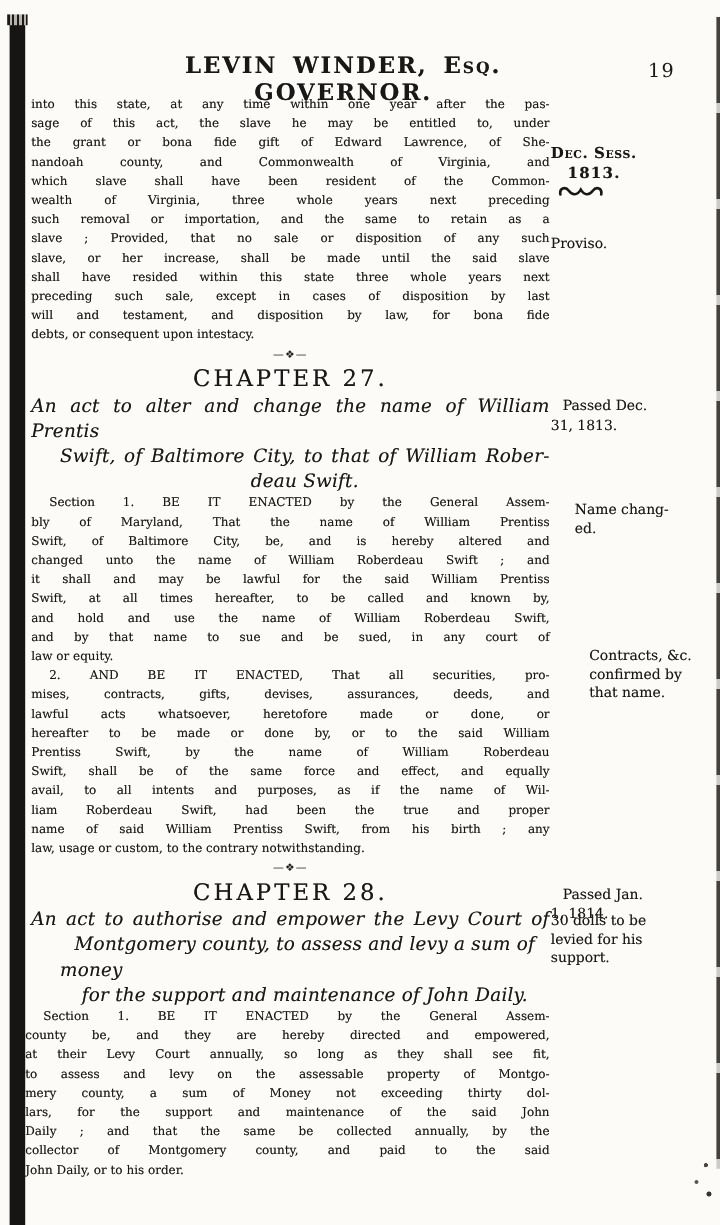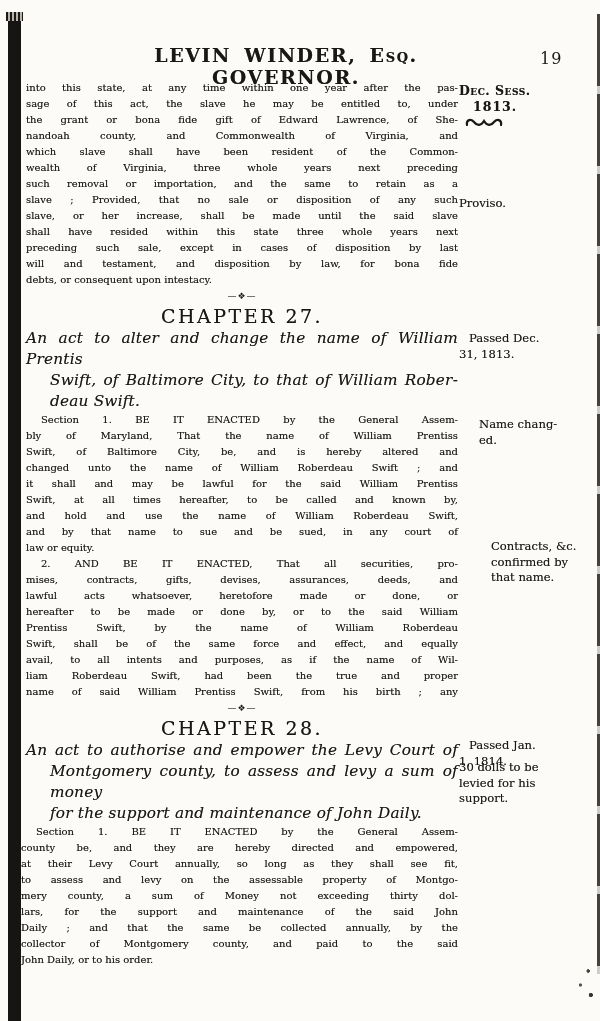--- a/index.html
+++ b/index.html
@@ -33,36 +33,36 @@
   
   .body-column{position:absolute;left:26px;top:80px;width:432px;}
   .block{margin:0;}
   .line{
     font-size:10px;line-height:16px;white-space:normal;
     text-shadow:0 0 .45px rgba(22,20,18,.5);
   }
   .line.j{text-align:justify;text-align-last:justify;}
   .line.ind{padding-left:15px;}
   .act-title .line{font-style:italic;font-size:15.3px;line-height:21px;letter-spacing:.2px;}
-  .act-title .line.hang{padding-left:24px;}
+  .act-title .line.hang{padding-left:24px;text-align:center;}
   .chapter-heading{
     text-align:center;font-size:19px;line-height:24px;letter-spacing:2.5px;
     font-weight:400;text-shadow:0 0 .5px rgba(20,18,16,.6);
   }
   .ornament{
     text-align:center;font-size:9px;line-height:16px;letter-spacing:1px;color:#221f1c;
     font-family:"DejaVu Sans",sans-serif;
   }
   .shift-left{margin-left:-5px;}
   
   .margin-notes{position:absolute;left:459px;top:0;width:116px;}
   .margin-note{position:absolute;left:0;width:116px;font-size:11.6px;line-height:15.5px;
     text-shadow:0 0 .4px rgba(22,20,18,.5);}
   .margin-note .nline{display:block;}
-  .margin-note.session{font-weight:700;font-size:12.5px;}
+  .margin-note.session{font-weight:700;font-size:12.5px;margin-top:37px;}
   .margin-note.session .nline:first-child{font-variant:small-caps;letter-spacing:.5px;}
   .margin-note.session .nline:nth-child(2){padding-left:14px;letter-spacing:1px;}
   .margin-note.passed .nline:first-child{padding-left:10px;}
   .flourish{display:block;margin:2px 0 0 6px;}
 </style>
 </head>
 <body>
 
 <div class="page">
   <div class="binding-bar"></div>
@@ -110,20 +110,21 @@
       <div class="block paragraph">
         <div class="line j ind">2. AND BE IT ENACTED, That all securities, pro-</div>
         <div class="line j">mises, contracts, gifts, devises, assurances, deeds, and</div>
         <div class="line j">lawful acts whatsoever, heretofore made or done, or</div>
         <div class="line j">hereafter to be made or done by, or to the said William</div>
         <div class="line j">Prentiss Swift, by the name of William Roberdeau</div>
         <div class="line j">Swift, shall be of the same force and effect, and equally</div>
         <div class="line j">avail, to all intents and purposes, as if the name of Wil-</div>
         <div class="line j">liam Roberdeau Swift, had been the true and proper</div>
         <div class="line j">name of said William Prentiss Swift, from his birth ; any</div>
+        <div class="line">law, usage or custom, to the contrary notwithstanding.</div>
       </div>
       <div class="block ornament">—❖—</div>
       <div class="block chapter-heading">CHAPTER 28.</div>
       <div class="block act-title">
         <div class="line j">An act to authorise and empower the Levy Court of</div>
         <div class="line j hang">Montgomery county, to assess and levy a sum of money</div>
         <div class="line hang">for the support and maintenance of John Daily.</div>
       </div>
       <div class="block paragraph shift-left">
         <div class="line j ind">Section 1. BE IT ENACTED by the General Assem-</div>

